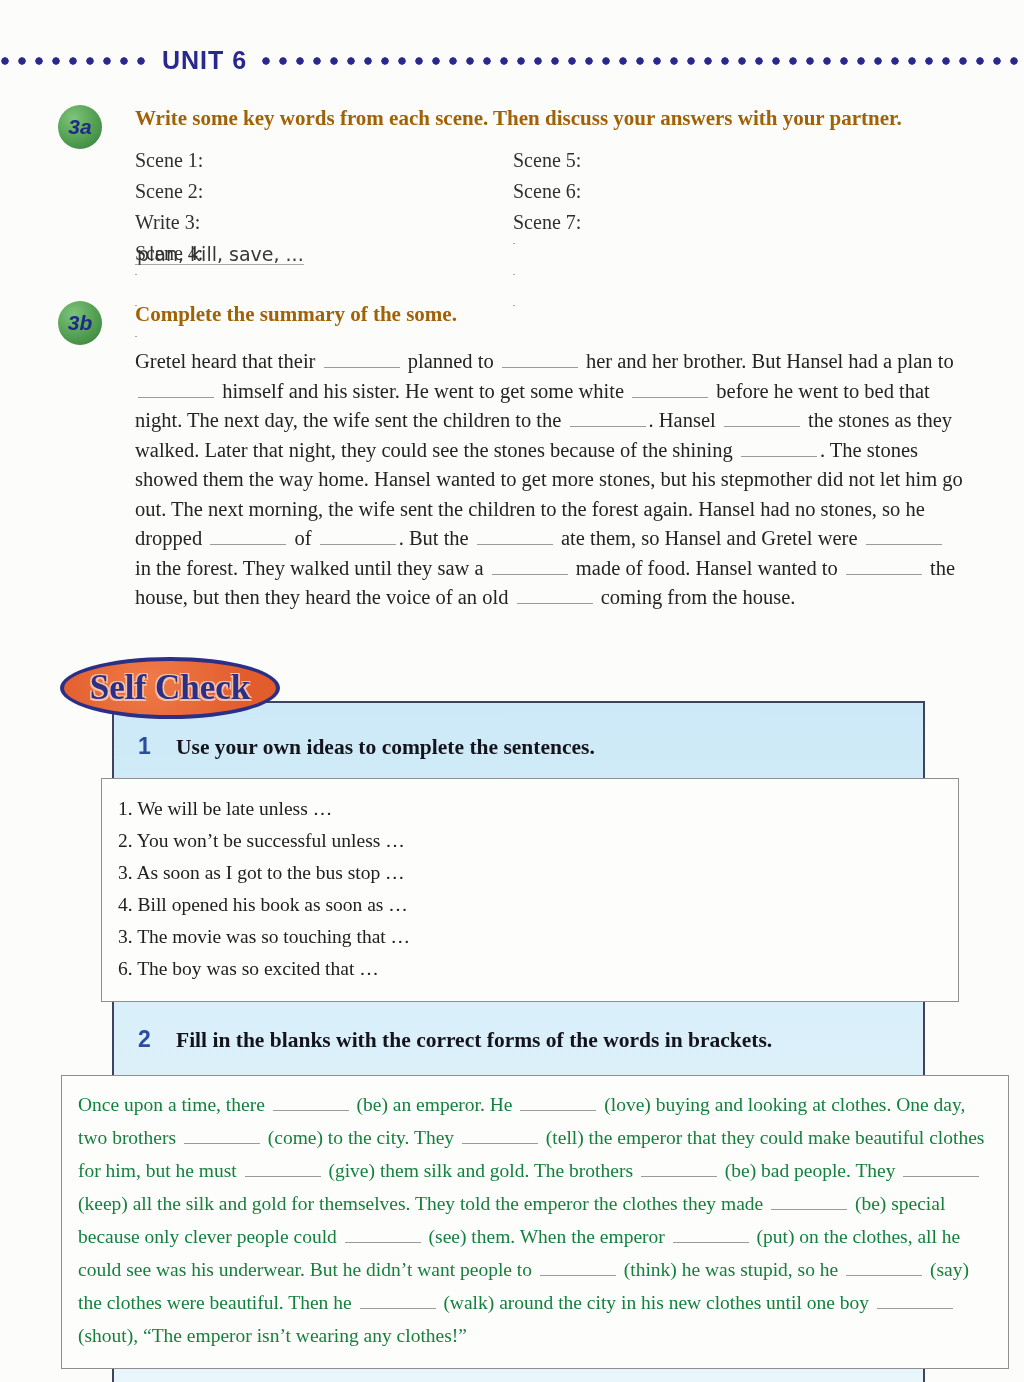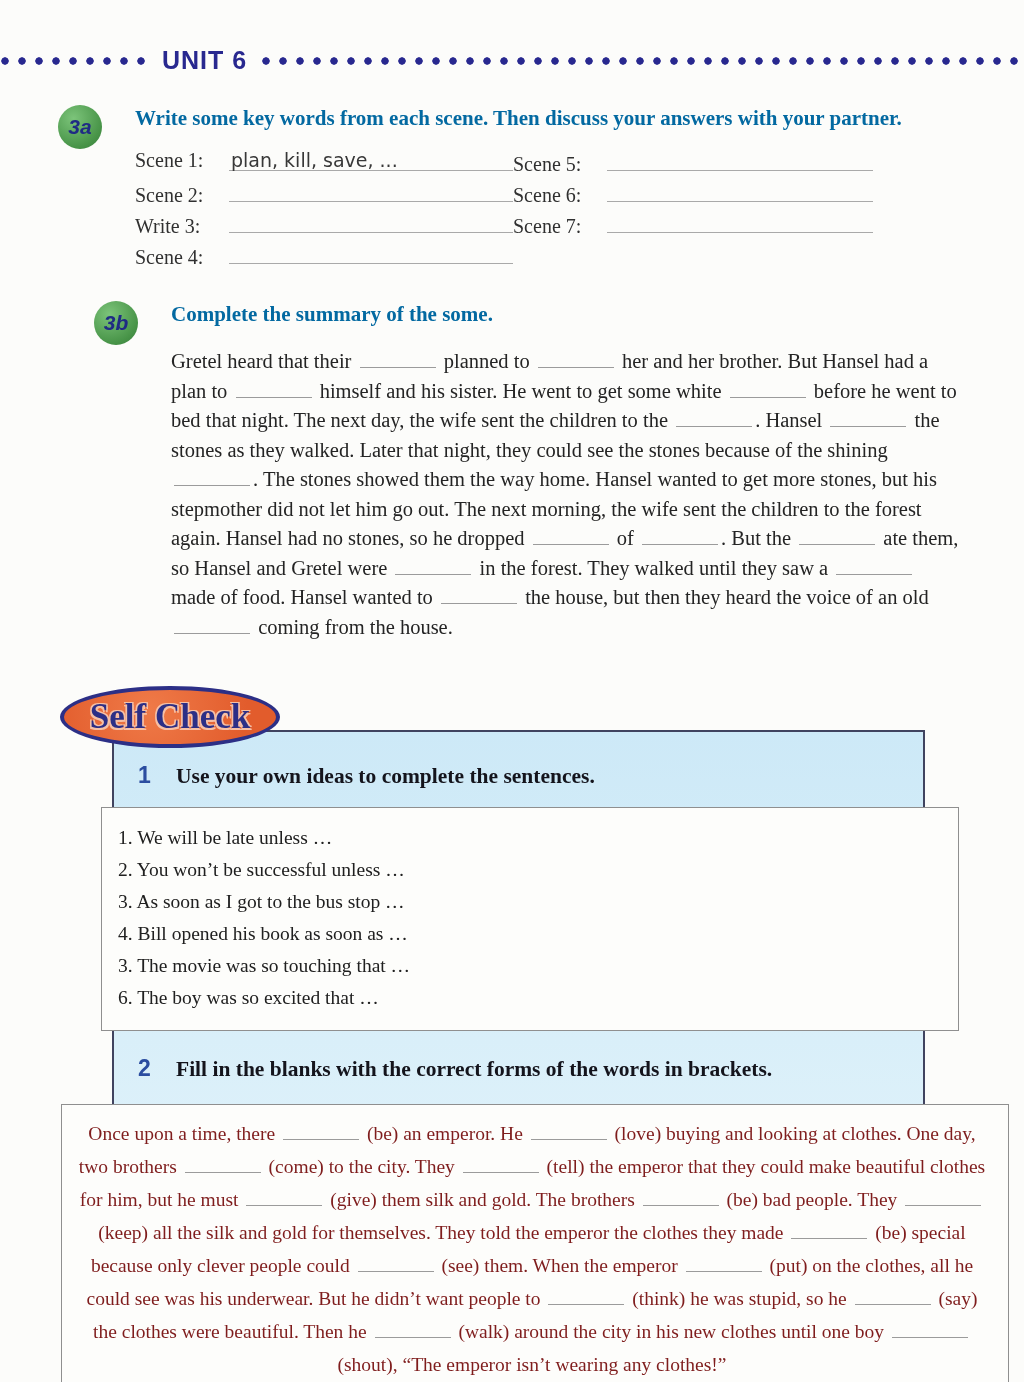--- a/index.html
+++ b/index.html
@@ -18,37 +18,37 @@
   }
   .dots-left { width:148px; }
   .dots-right { flex:1; }
   .unit-title {
     font-family:"Liberation Sans", sans-serif; font-weight:bold; font-size:25px;
     color:#28288f; letter-spacing:1px; padding:0 14px; white-space:nowrap;
   }
   
   .exercise { display:flex; padding:0 60px 0 58px; }
   .ex3a { margin-top:28px; }
-  .ex3b { margin-top:26px;margin-left:36px; }
+  .ex3b { margin-top:26px; }
   .badge-circle {
     flex:0 0 44px; width:44px; height:44px; border-radius:50%;
     background:radial-gradient(circle at 35% 30%, #7cc47a, #479347 70%, #357c3b);
     display:flex; align-items:center; justify-content:center;
     font-family:"Liberation Sans", sans-serif; font-weight:bold; font-style:italic;
     font-size:21px; color:#1f2b84; margin-top:2px;
   }
   .ex-content { margin-left:33px; flex:1; }
   .instruction {
-    font-size:21px; font-weight:bold; color:#0369a1; line-height:30px; max-width:850px;
+    font-size:21px; font-weight:bold; color:#a16207; line-height:30px; max-width:850px;
   }
   
   .scene-grid { display:flex; margin-top:16px; }
   .scene-col-left  { width:378px; }
   .scene-col-right { width:360px; }
-  .scene-row { display:flex; align-items:baseline; height:31px; font-size:20px; color:#303030; }
+  .scene-row { display:flex; align-items:baseline; height:31px; font-size:20px; color:#303030;flex-direction:column; }
   .scene-label { flex:0 0 94px; }
   .scene-line {
     flex:1; border-bottom:1.5px solid #a9a9a9; height:22px;
     font-family:"DejaVu Sans", sans-serif; font-size:19px; color:#383838;
     padding-left:2px; white-space:nowrap;
   }
   
   .fill-para { margin-top:18px; font-size:20.5px; line-height:29.5px; max-width:866px; color:#242424; }
   .blank {
     display:inline-block; border-bottom:1.5px solid #9b9b9b; height:15px; margin:0 3px;
@@ -78,21 +78,21 @@
     color:#2b4da0; width:38px; flex:0 0 38px;
   }
   .heading-text { font-size:21.5px; font-weight:bold; color:#14141c; }
   .white-box {
     background:#fdfdfb; border:1.5px solid #8f8f8f; position:relative; z-index:2;flex-direction:column;
   }
   .box-sentences { margin:4px -36px 6px -13px; padding:14px 20px 16px 16px; display:flex; }
   .sent-col { width:50%; }
   .sent-item { font-size:19.5px; line-height:32px; color:#202020; white-space:nowrap; }
   .box-story { margin:8px -86px 0 -53px; padding:12px 22px 16px 16px; }
-  .story-para { font-size:19.5px; line-height:33px; color:#7f1d1d;text-align:center; }
+  .story-para { font-size:19.5px; line-height:33px; color:#15803d; }
   .story-para .blank { height:14px; }
   
   .page-number {
     position:absolute; left:130px; top:1320px; width:48px; height:29px; border-radius:50%;
     background:radial-gradient(circle at 40% 35%, #8cca74, #4f9e53 75%);
     border:3px solid #c4e49c;
     display:flex; align-items:center; justify-content:center;
     font-family:"Liberation Sans", sans-serif; font-weight:bold; font-size:16px; color:#ffffff;
   }
 </style>

